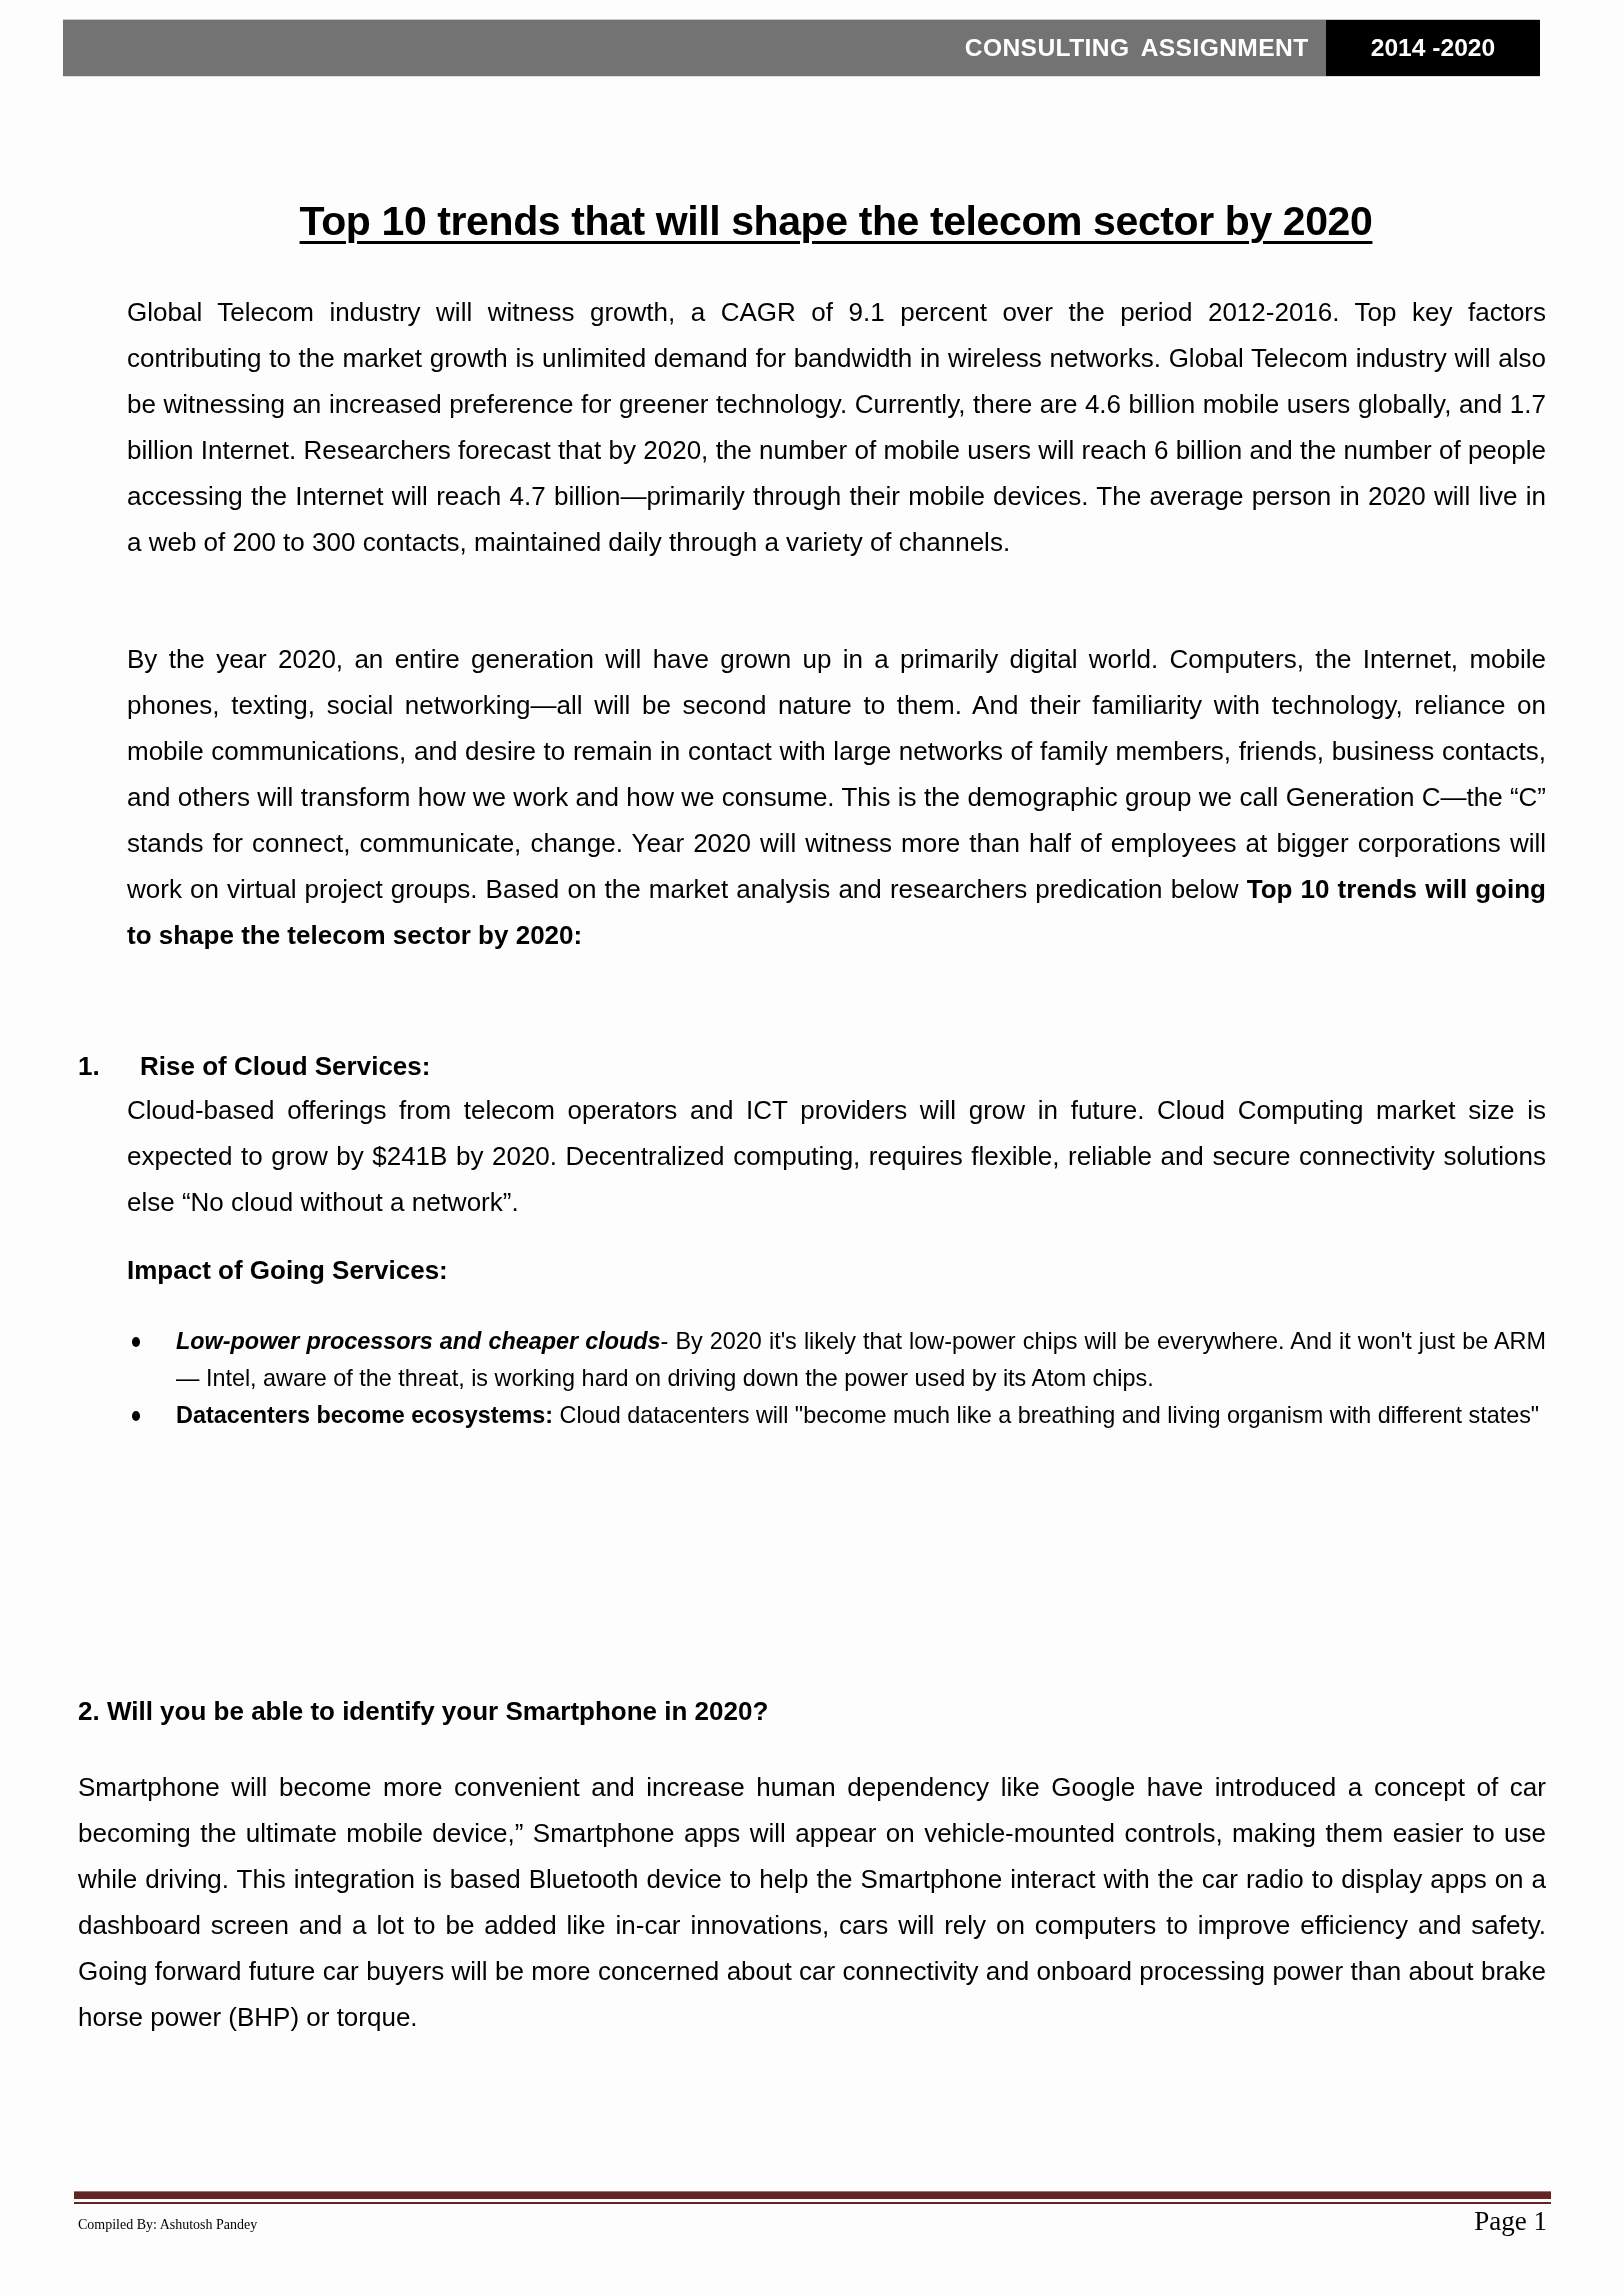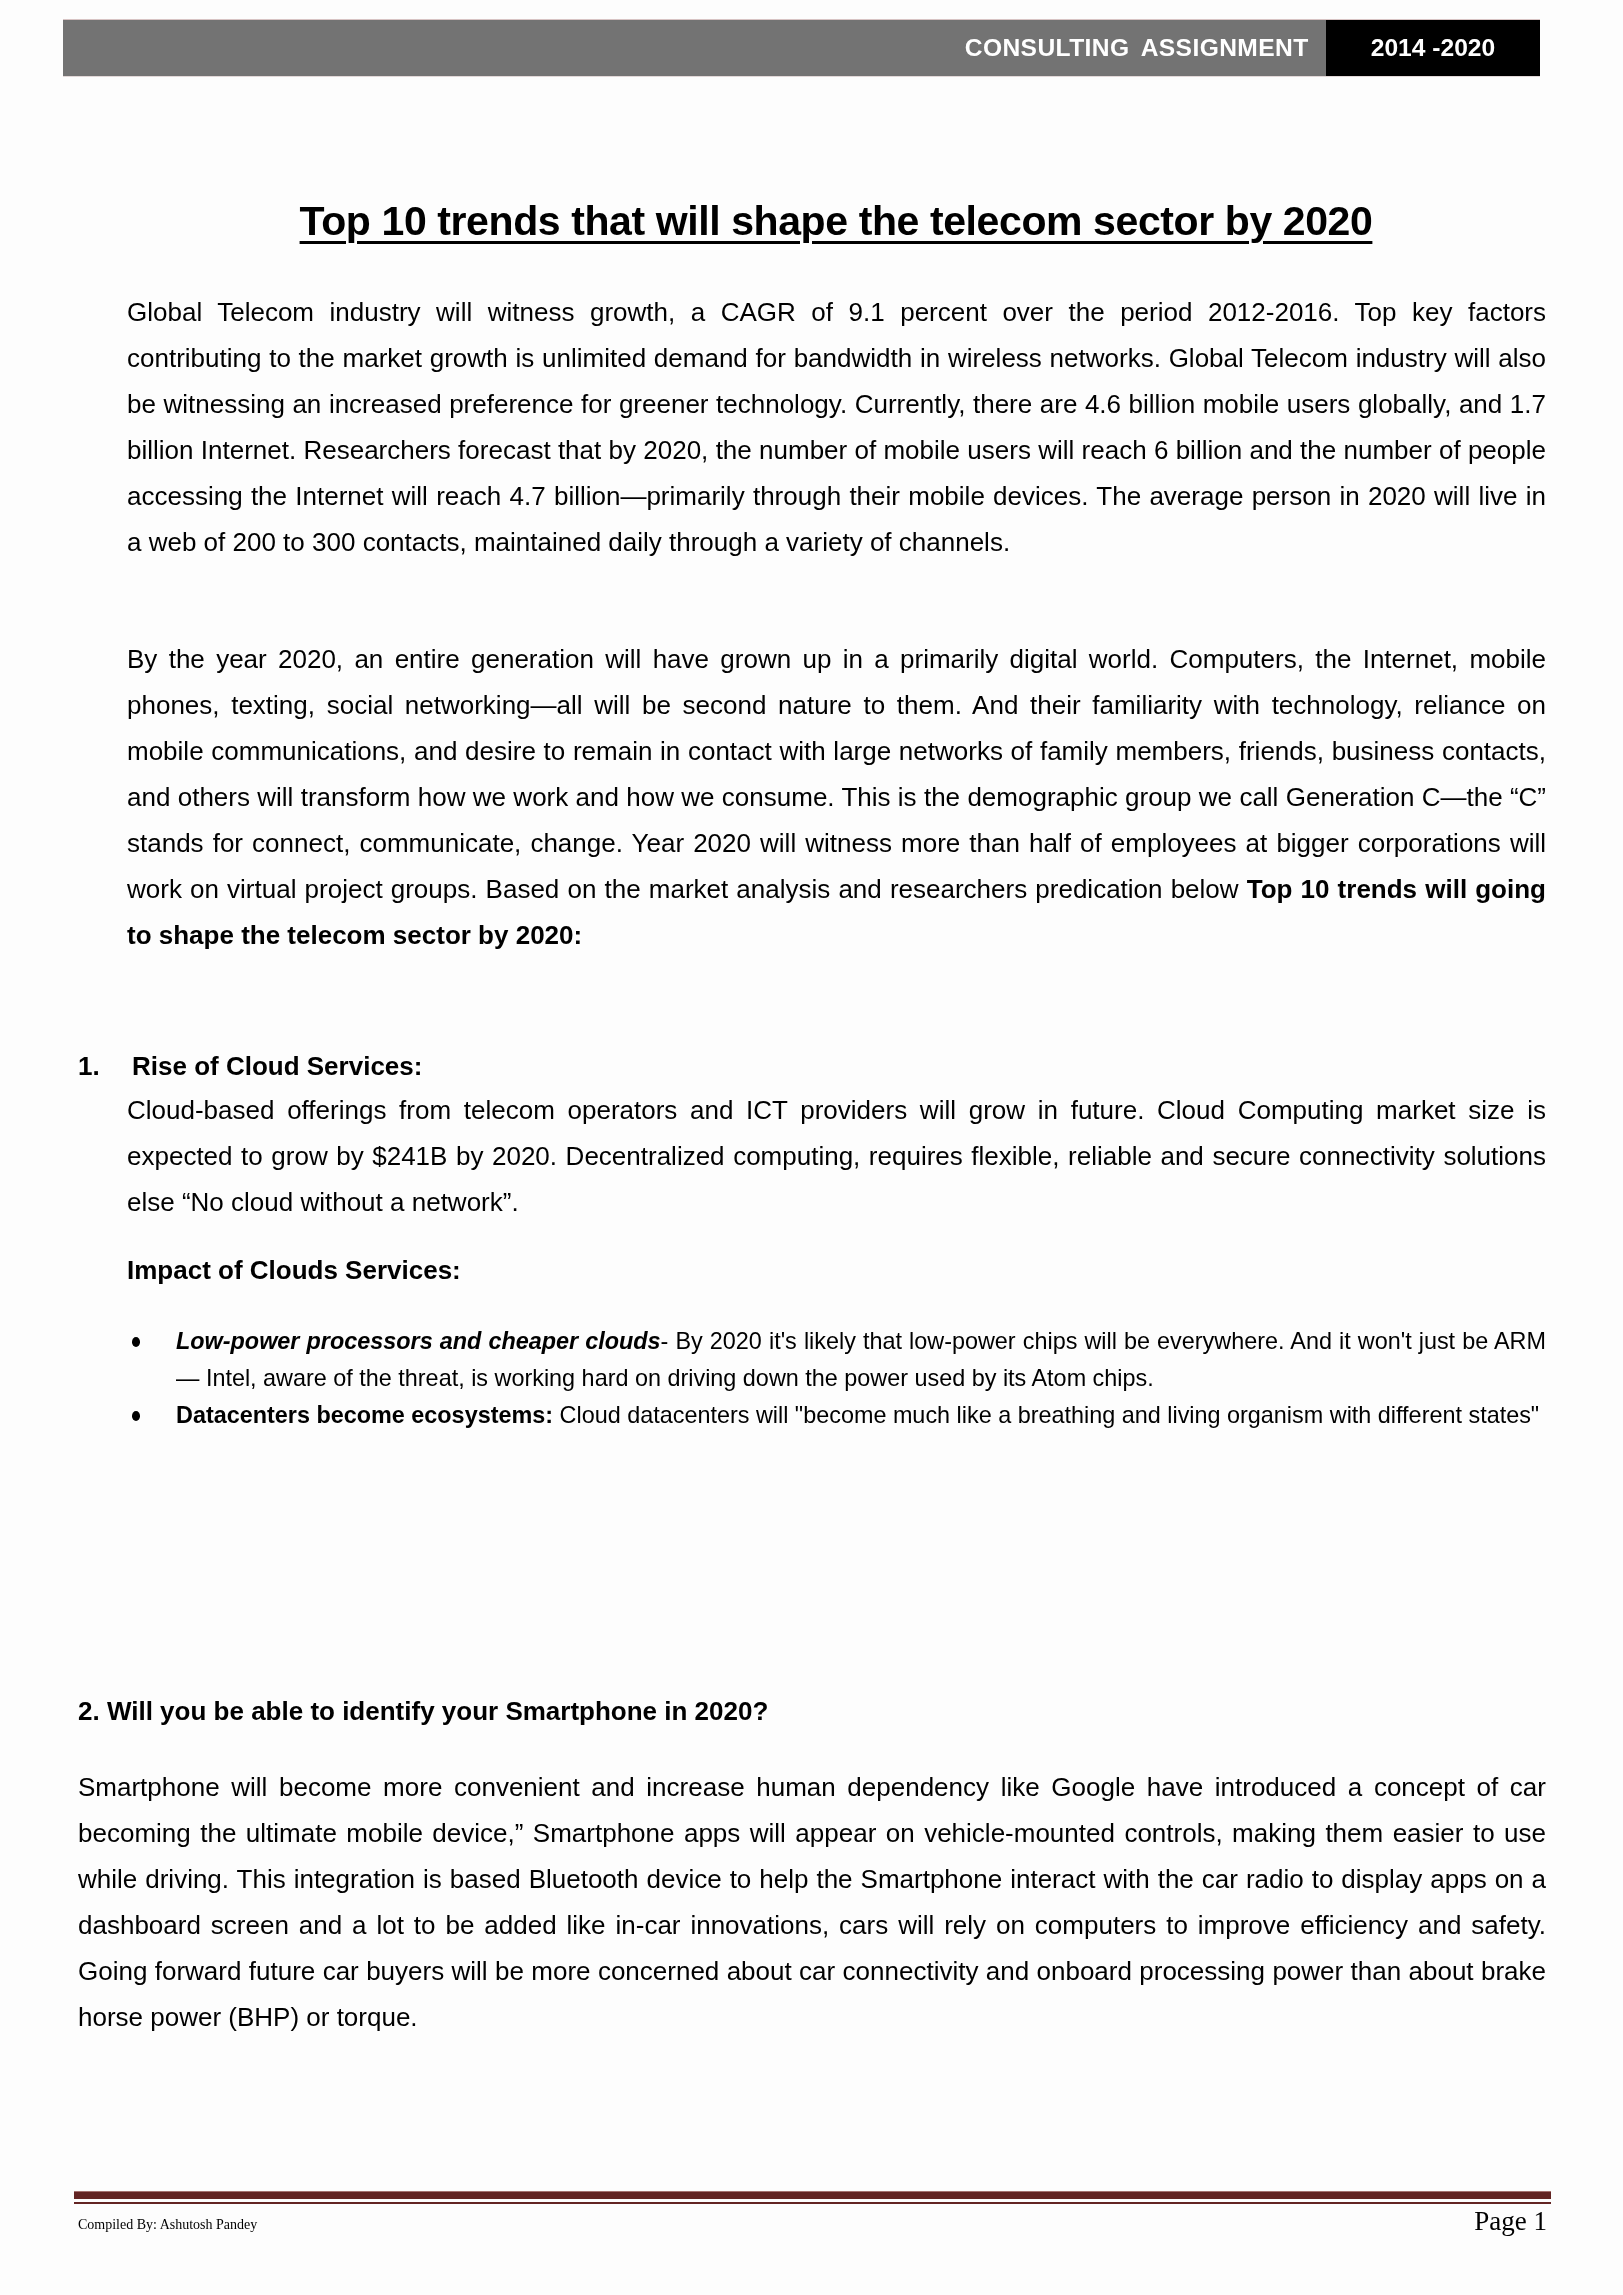--- a/index.html
+++ b/index.html
@@ -89,21 +89,21 @@
       line-height: 46px;
     }
     .sec1-number {
       position: absolute;
       left: 78px;
       top: 1043px;
       font-weight: bold;
       font-size: 26px;
       line-height: 46px;
     }
-    .sec1-heading { left: 132px; top: 1043px; }
+    .sec1-heading { left: 140px; top: 1043px; }
     .sec1-body { top: 1087px; }
     .sec1-impact { left: 127px; top: 1247px; }
 
     
     .bullet-list {
       position: absolute;
       left: 127px;
       top: 1323px;
       width: 1419px;
       margin: 0;
@@ -186,21 +186,21 @@
 
 <div class="doc-title">Top 10 trends that will shape the telecom sector by 2020</div>
 
 <p class="para para-intro-1" style="margin:0;">Global Telecom industry will witness growth, a CAGR of 9.1 percent over the period 2012-2016. Top key factors contributing to the market growth is unlimited demand for bandwidth in wireless networks. Global Telecom industry will also be witnessing an increased preference for greener technology. Currently, there are 4.6 billion mobile users globally, and 1.7 billion Internet. Researchers forecast that by 2020, the number of mobile users will reach 6 billion and the number of people accessing the Internet will reach 4.7 billion—primarily through their mobile devices. The average person in 2020 will live in a web of 200 to 300 contacts, maintained daily through a variety of channels.</p>
 
 <p class="para para-intro-2" style="margin:0;"><span>By the year 2020, an entire generation will have grown up in a primarily digital world. Computers, the Internet, mobile phones, texting, social networking—all will be second nature to them. And their familiarity with technology, reliance on mobile communications, and desire to remain in contact with large networks of family members, friends, business contacts, and others will transform how we work and how we consume. This is the demographic group we call Generation C—the “C” stands for connect, communicate, change. Year 2020 will witness more than half of employees at bigger corporations will work on virtual project groups. Based on the market analysis and researchers predication below </span><b>Top 10 trends will going to shape the telecom sector by 2020:</b></p>
 
 <div class="sec1-number">1.</div>
 <div class="section-heading sec1-heading">Rise of Cloud Services:</div>
 <p class="para sec1-body" style="margin:0;">Cloud-based offerings from telecom operators and ICT providers will grow in future. Cloud Computing market size is expected to grow by $241B by 2020. Decentralized computing, requires flexible, reliable and secure connectivity solutions else “No cloud without a network”.</p>
-<div class="section-heading sec1-impact">Impact of Clouds Services:</div>
+<div class="section-heading sec1-impact">Impact of Going Services:</div>
 
 <ul class="bullet-list">
   <li class="bullet-item">
     <span class="bullet-dot"></span><span class="bullet-lead-bi">Low-power processors and cheaper clouds</span><span>- By 2020 it's likely that low-power chips will be everywhere. And it won't just be ARM — Intel, aware of the threat, is working hard on driving down the power used by its Atom chips.</span>
   </li>
   <li class="bullet-item">
     <span class="bullet-dot"></span><span class="bullet-lead-b">Datacenters become ecosystems:</span><span> Cloud datacenters will "become much like a breathing and living organism with different states"</span>
   </li>
 </ul>
 

